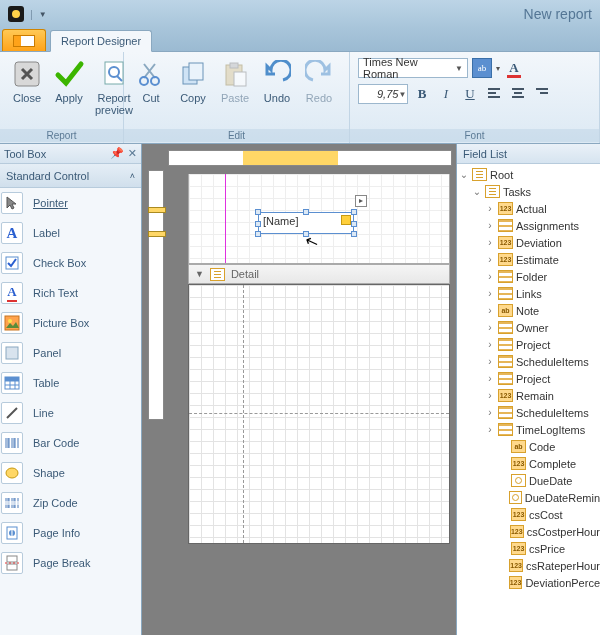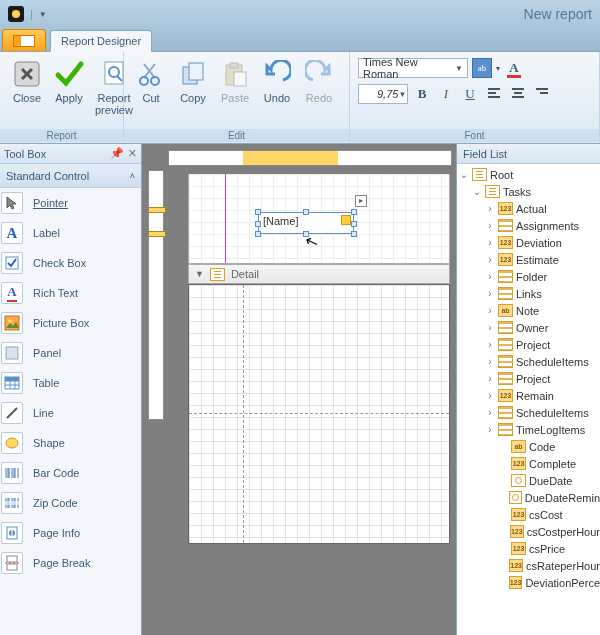--- a/index.html
+++ b/index.html
@@ -317,32 +317,32 @@
           <span class="tool-icon">
             <svg width="16" height="16">
               <line x1="3" y1="13" x2="13" y2="3" stroke="#555" stroke-width="2"></line>
             </svg>
           </span>
           <span class="lbl">Line</span>
         </div>
         <div class="tool-item">
           <span class="tool-icon">
             <svg width="16" height="16">
+              <path d="M2 3v10M4 3v10M5 3v10M8 3v10M10 3v10M11 3v10M14 3v10" stroke="#4878b8"></path>
+            </svg>
+          </span>
+          <span class="lbl">Bar Code</span>
+        </div>
+        <div class="tool-item">
+          <span class="tool-icon">
+            <svg width="16" height="16">
               <ellipse cx="8" cy="8" rx="6" ry="5" fill="#ffd766" stroke="#c79a12"></ellipse>
             </svg>
           </span>
           <span class="lbl">Shape</span>
-        </div>
-        <div class="tool-item">
-          <span class="tool-icon">
-            <svg width="16" height="16">
-              <path d="M2 3v10M4 3v10M5 3v10M8 3v10M10 3v10M11 3v10M14 3v10" stroke="#4878b8"></path>
-            </svg>
-          </span>
-          <span class="lbl">Bar Code</span>
         </div>
         <div class="tool-item">
           <span class="tool-icon">
             <svg width="16" height="16">
               <path d="M2 3v10M4 3v10M5 3v10M8 3v10M10 3v10M11 3v10M14 3v10" stroke="#4878b8"></path>
               <rect x="1" y="6" width="14" height="4" fill="#fff" opacity=".6"></rect>
             </svg>
           </span>
           <span class="lbl">Zip Code</span>
         </div>

